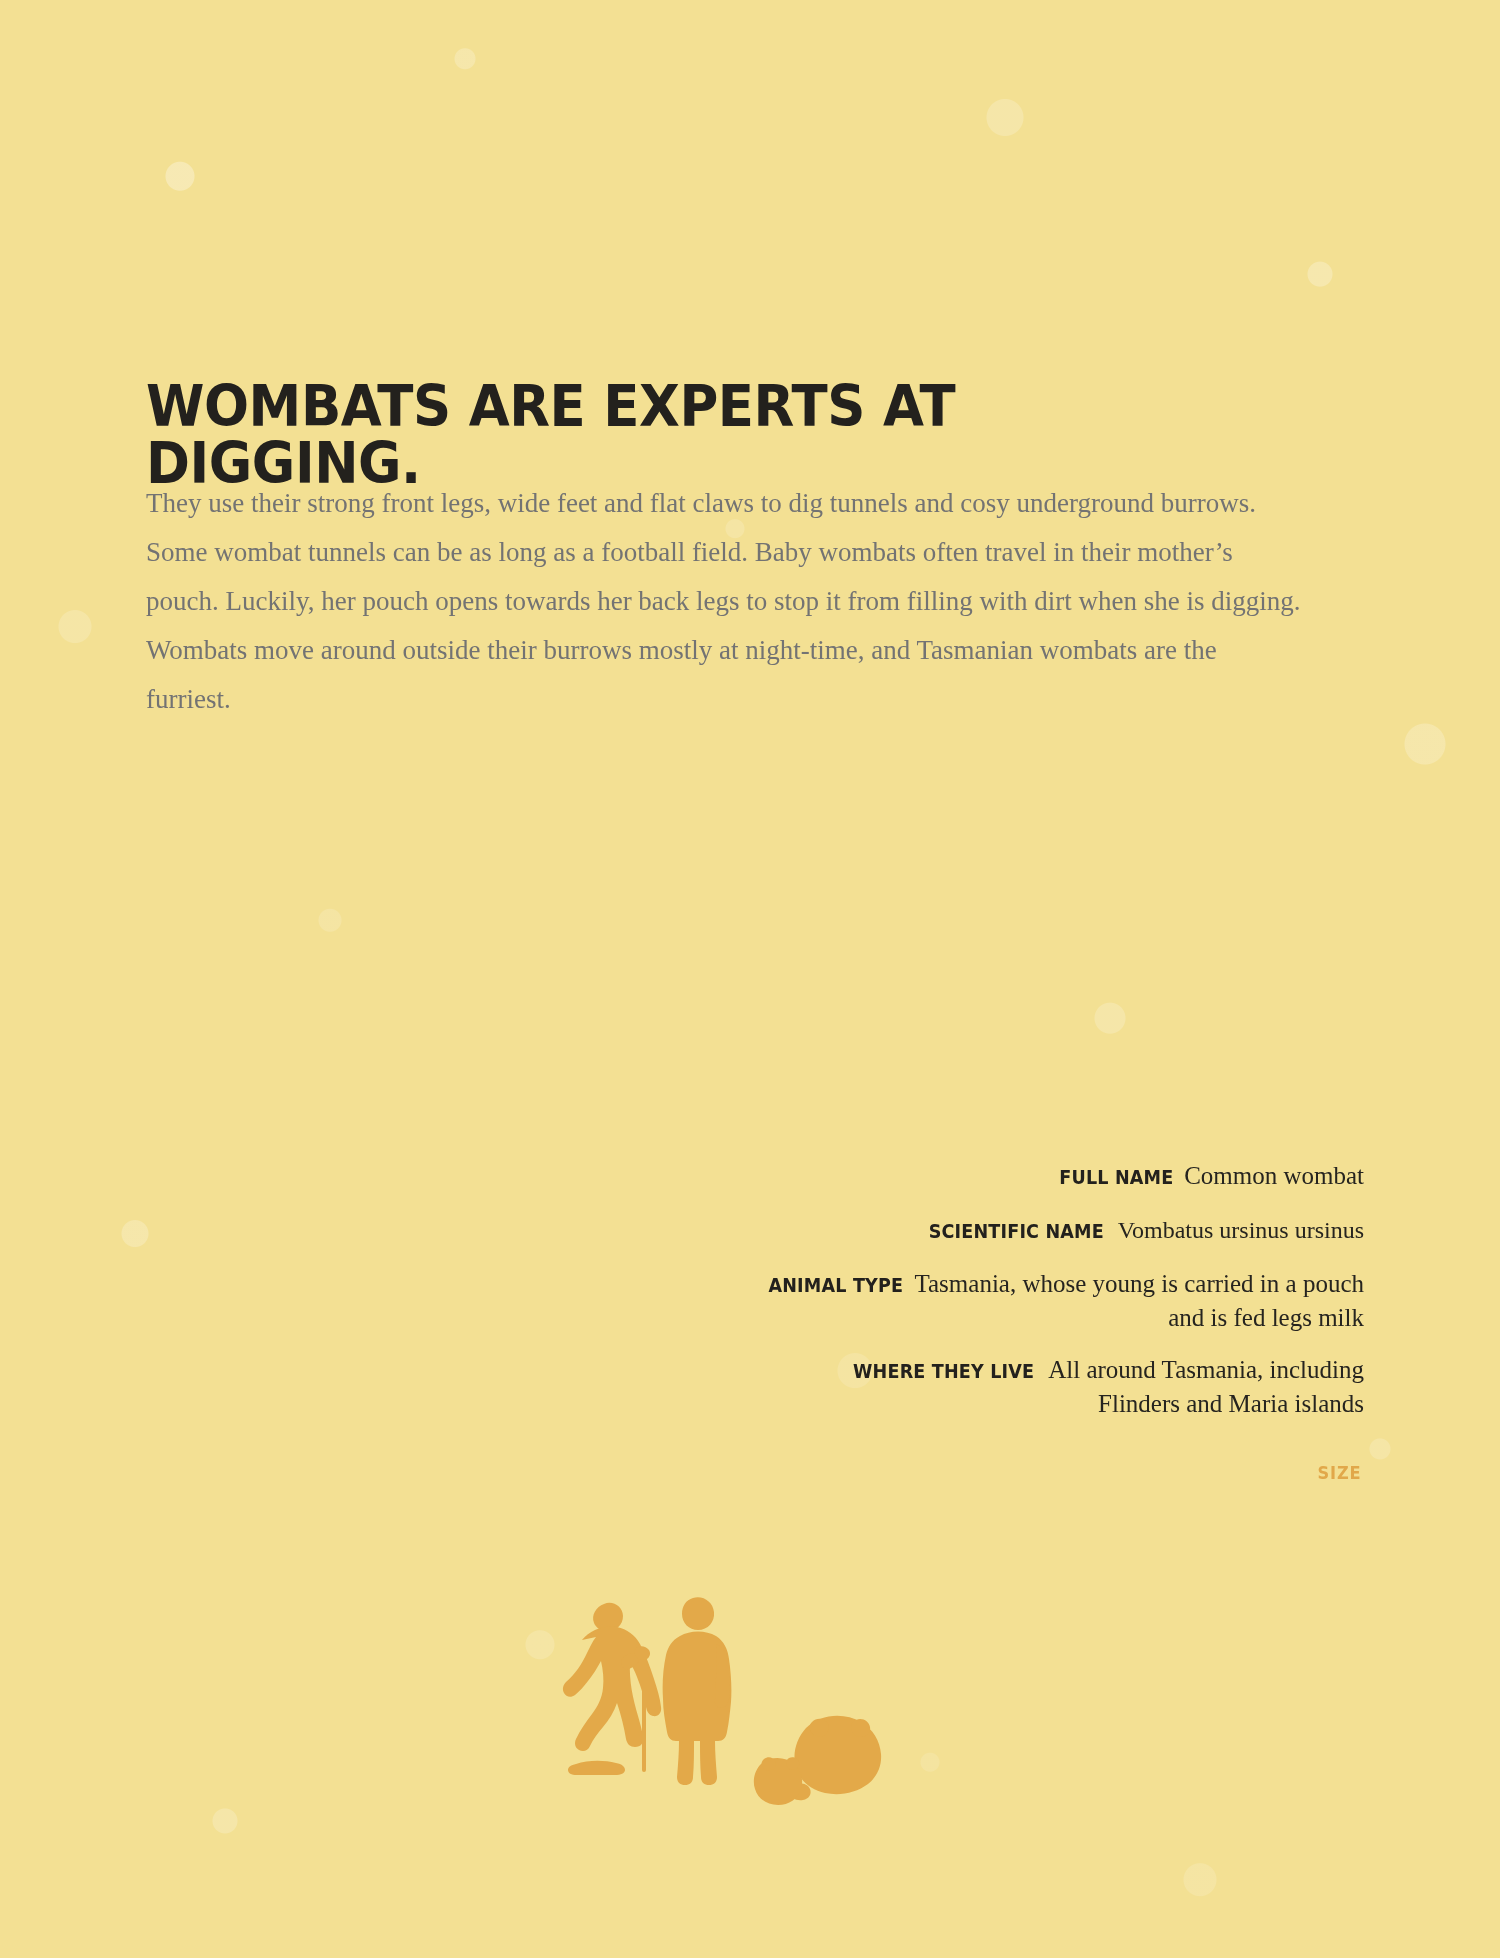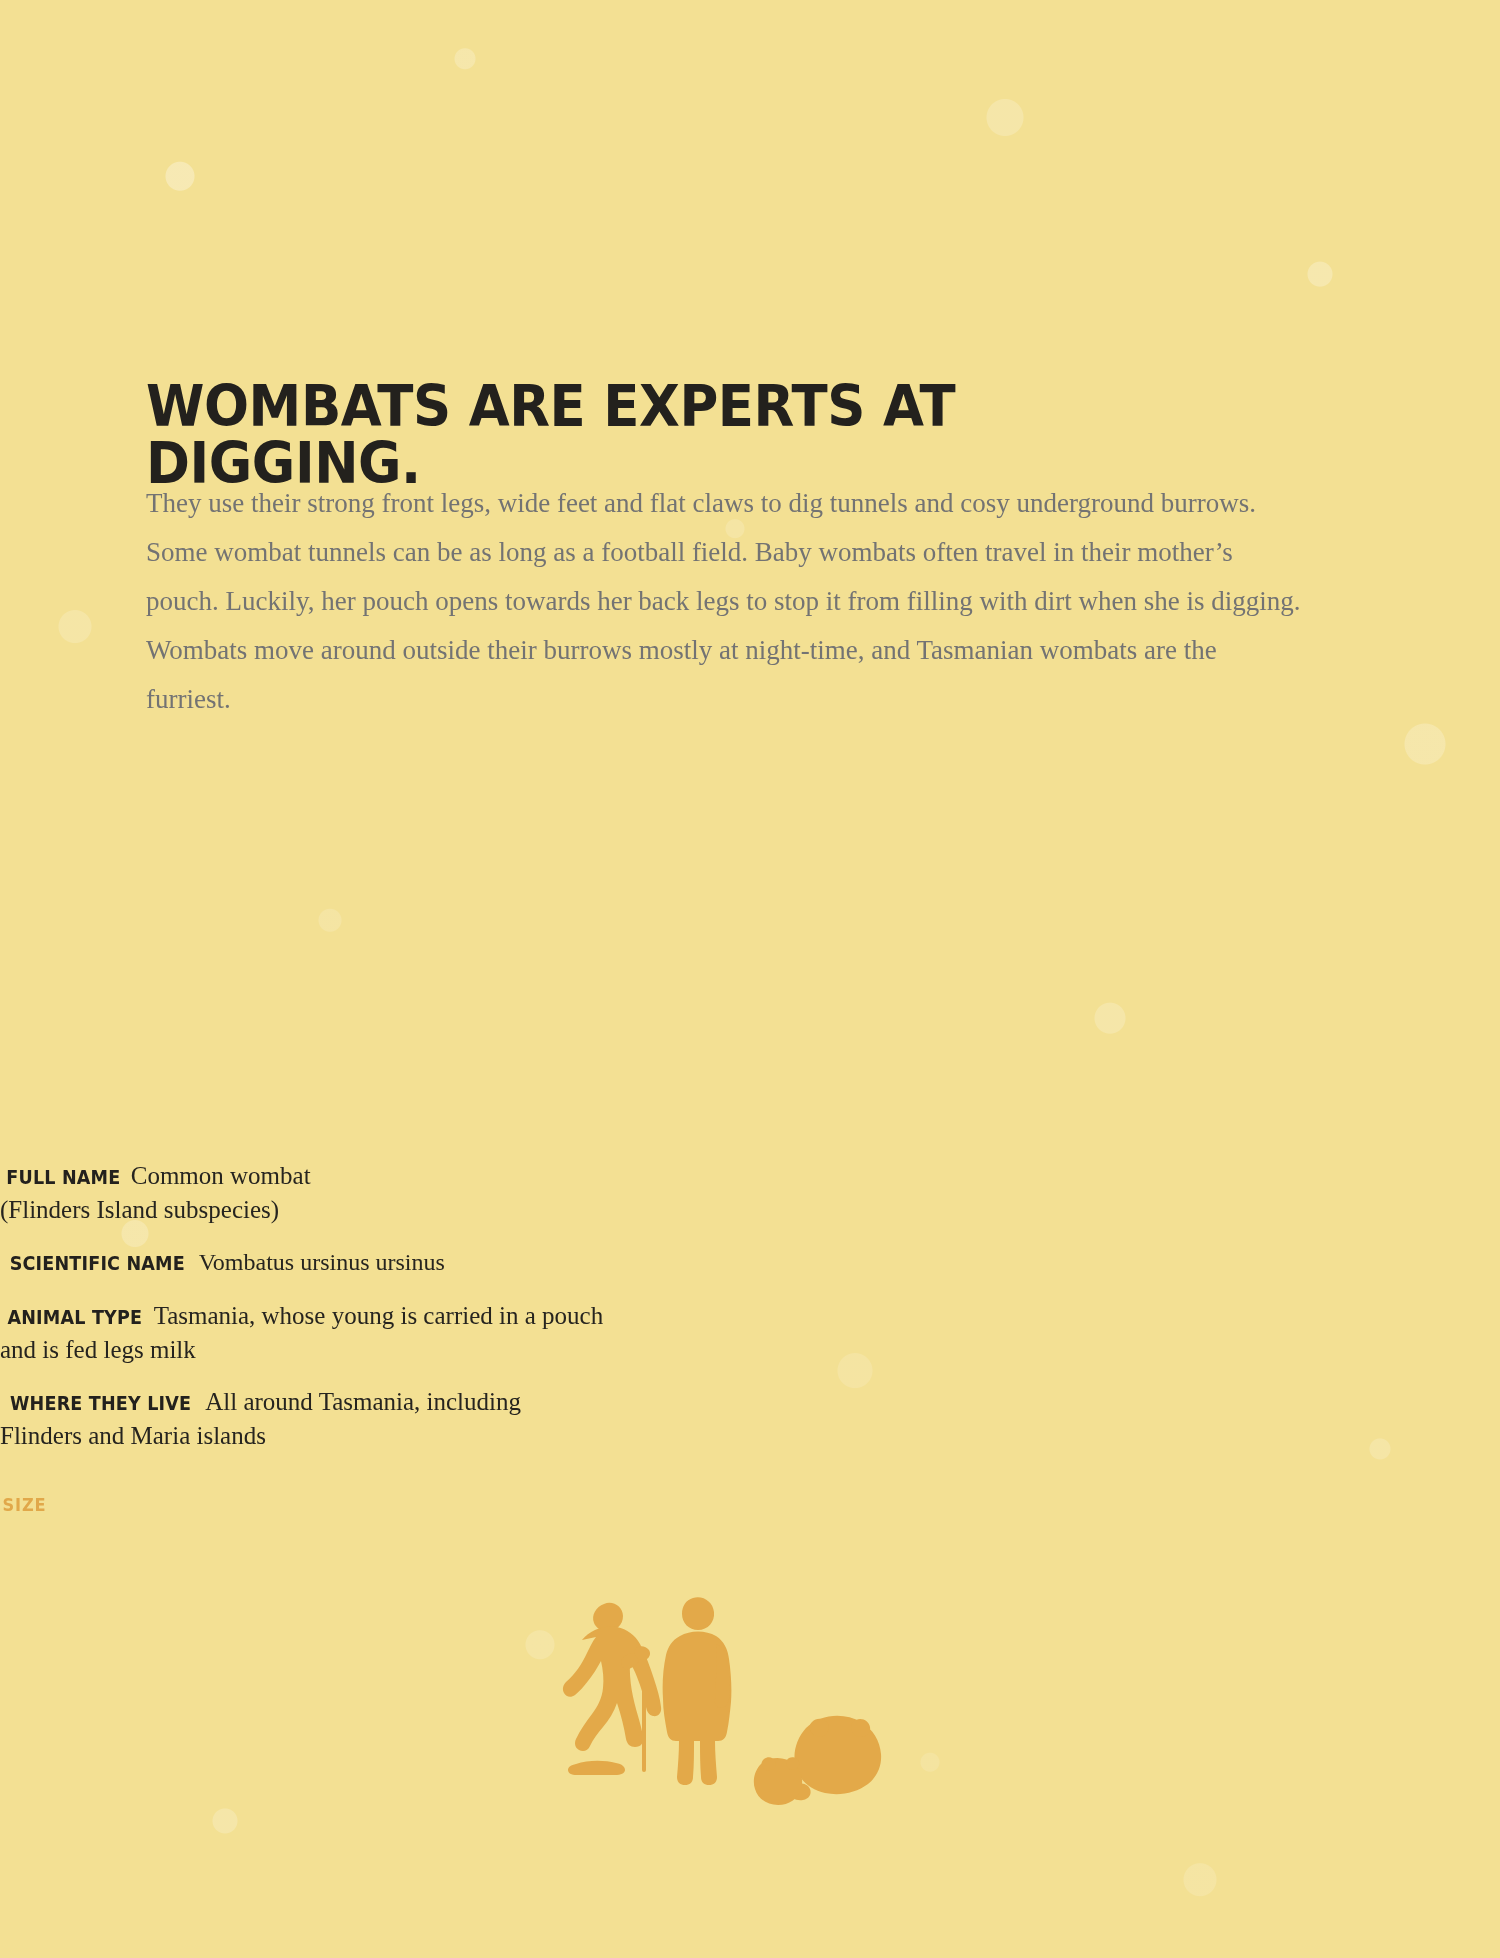--- a/index.html
+++ b/index.html
@@ -71,21 +71,21 @@
     font-size: 27px;
     line-height: 49px;
     color: #737373;
   }
 
   .factsheet {
     position: absolute;
     left: 0;
     top: 1160px;
     width: 1364px;
-    text-align: left;
+    text-align: right;
   }
   .fact-row {
     font-family: "Liberation Serif", serif;
     font-size: 25px;
     line-height: 32px;
     color: #26241f;
     margin-bottom: 20px;
   }
   .fact-row .lbl {
     font-family: "DejaVu Sans", sans-serif;
@@ -129,21 +129,20 @@
   <div class="paper-texture"></div>
 
   <h1 class="headline">WOMBATS ARE EXPERTS AT DIGGING.</h1>
 
   <p class="body-copy">They use their strong front legs, wide feet and flat claws to dig tunnels and cosy underground burrows. Some wombat tunnels can be as long as a football field. Baby wombats often travel in their mother’s pouch. Luckily, her pouch opens towards her back legs to stop it from filling with dirt when she is digging. Wombats move around outside their burrows mostly at night-time, and Tasmanian wombats are the furriest.</p>
 
   <div class="factsheet">
 
     <div class="fact-row">
       <span class="lbl">FULL NAME</span><span class="val">Common wombat</span>
-      <span class="cont">(Flinders Island subspecies)</span>
     </div>
 
     <div class="fact-row">
       <span class="lbl">SCIENTIFIC NAME</span><span class="val italic">Vombatus ursinus ursinus</span>
     </div>
 
     <div class="fact-row">
       <span class="lbl">ANIMAL TYPE</span><span class="val">Tasmania, whose young is carried in a pouch</span>
       <span class="cont">and is fed legs milk</span>
     </div>

